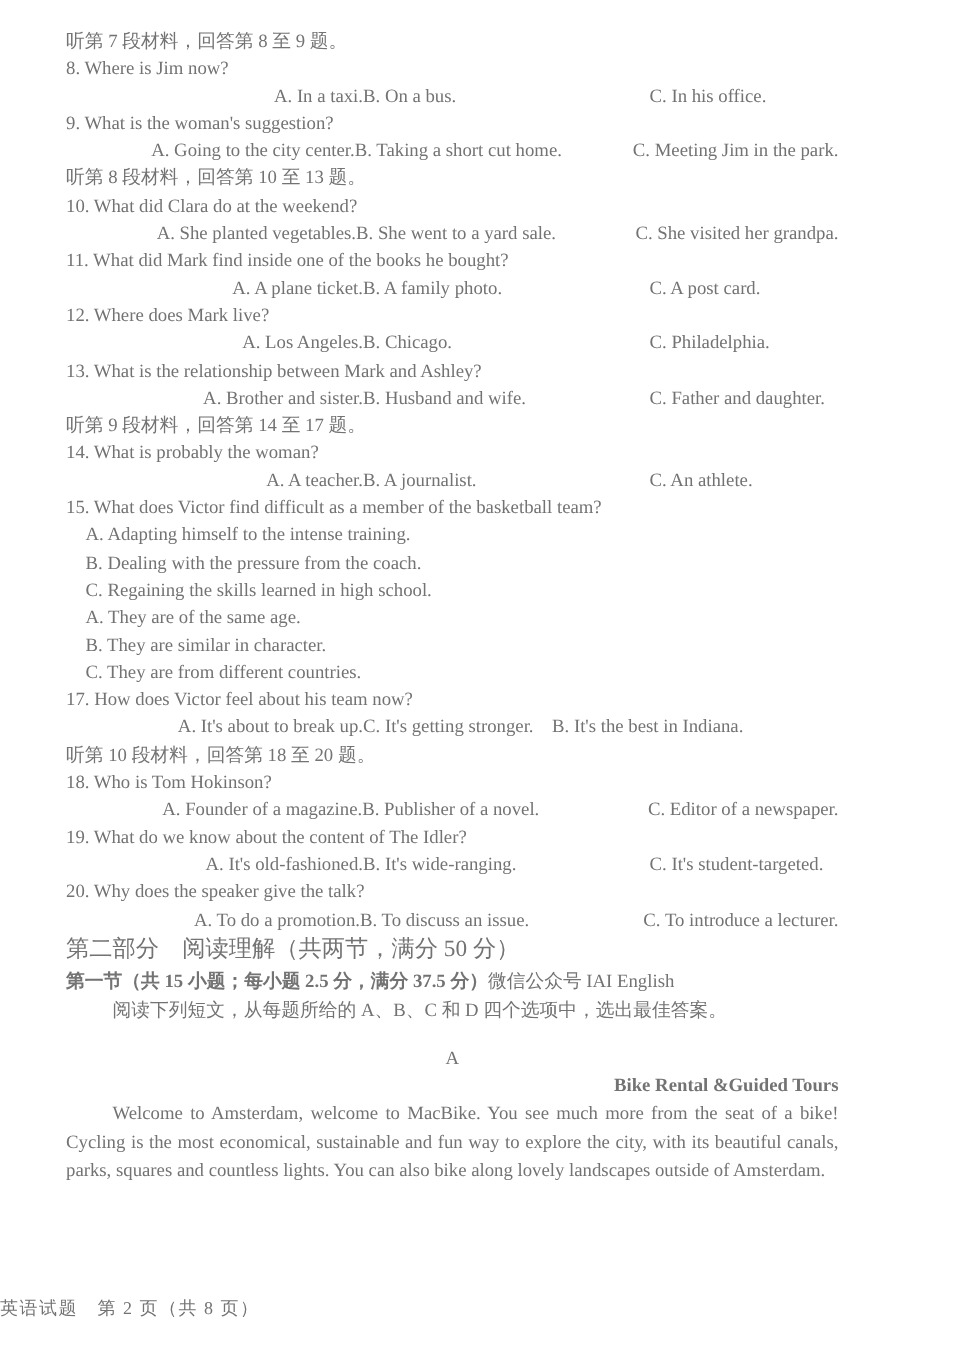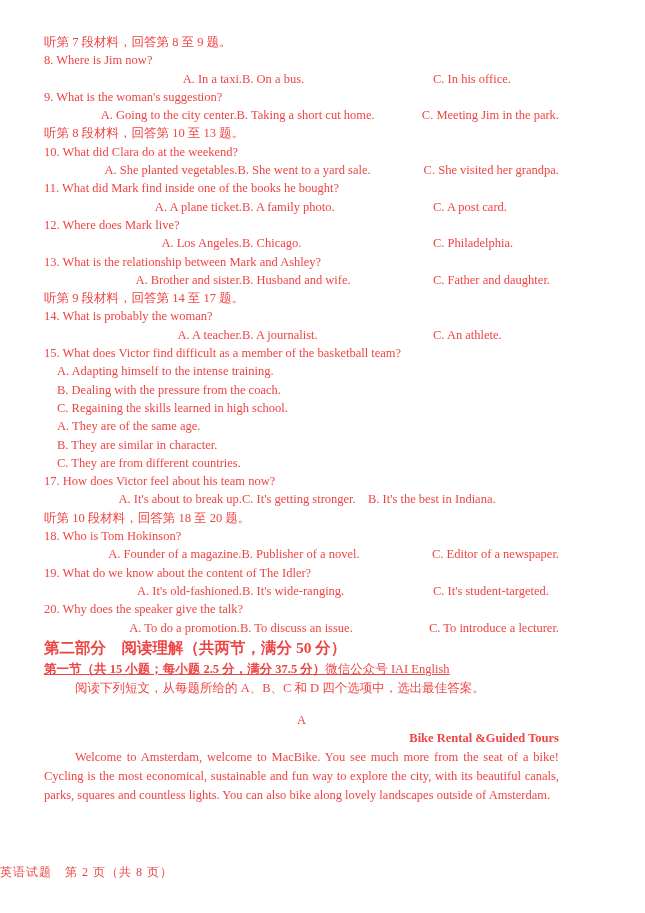--- a/index.html
+++ b/index.html
@@ -1,45 +1,44 @@
 <!DOCTYPE html>
 <html><head>
 <meta charset="utf-8">
 <style>
   html, body { margin: 0; padding: 0; background: #ffffff; }
   .page {
     position: relative;
     width: 599px;
     height: 913px;
     background: #ffffff;
-    color: #ef4444;
+    color: #737373;
     font-family: "Liberation Serif", "DejaVu Serif", serif;
     font-size: 12.5px;
     box-sizing: border-box;
-    padding: 33px 40px 0 44px;
+    padding: 18px 40px 0 44px;
     overflow: hidden;
   }
   .line { line-height: 18.3px; white-space: nowrap; }
   .material { }
   .q-text { }
   .opt-row { display: flex; margin-left: 13px; }
   .opt-row .opt-0 { width: 185px; text-align: right; }
   .opt-row .opt-1 { width: 191px; }
   .opt-row .opt-2 { flex: 1; }
   .opt-stack { margin-left: 13px; }
   .part2-header {
-    font-weight: bold;
+    font-weight: normal;
     font-size: 15.5px;
     line-height: 22px;
     white-space: nowrap;
   }
   .section1-line {
     line-height: 20px;
     white-space: nowrap;
-    text-decoration: underline;
   }
   .section1-line .bold { font-weight: bold; }
   .instruction {
     line-height: 18.3px;
     text-indent: 31px;
     white-space: nowrap;
   }
   .passage-label {
     margin-top: 14px;
     text-align: center;

